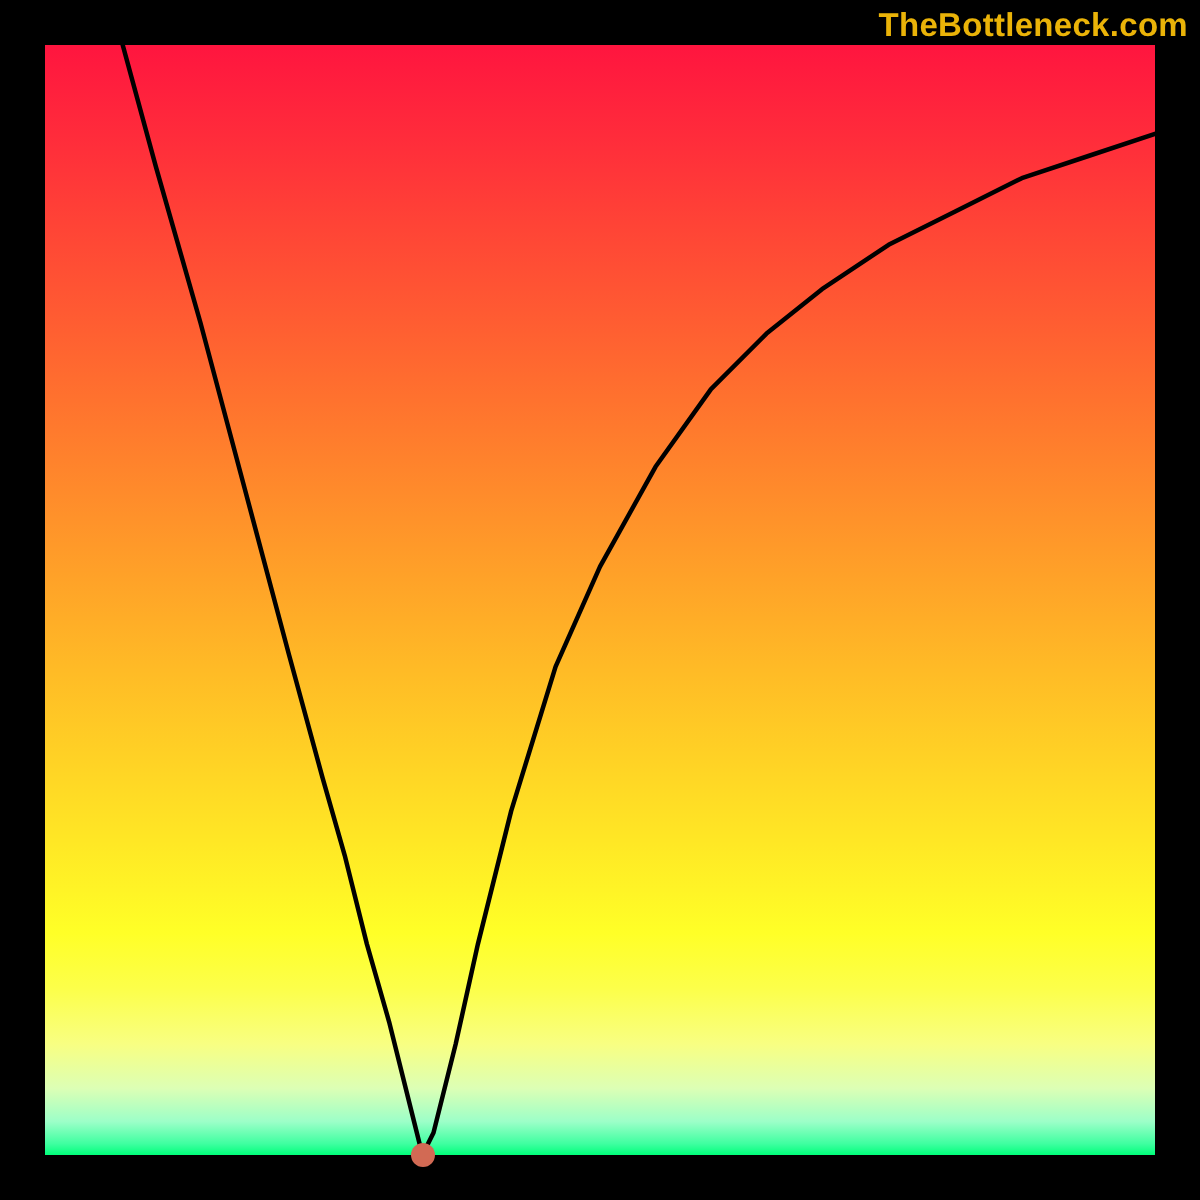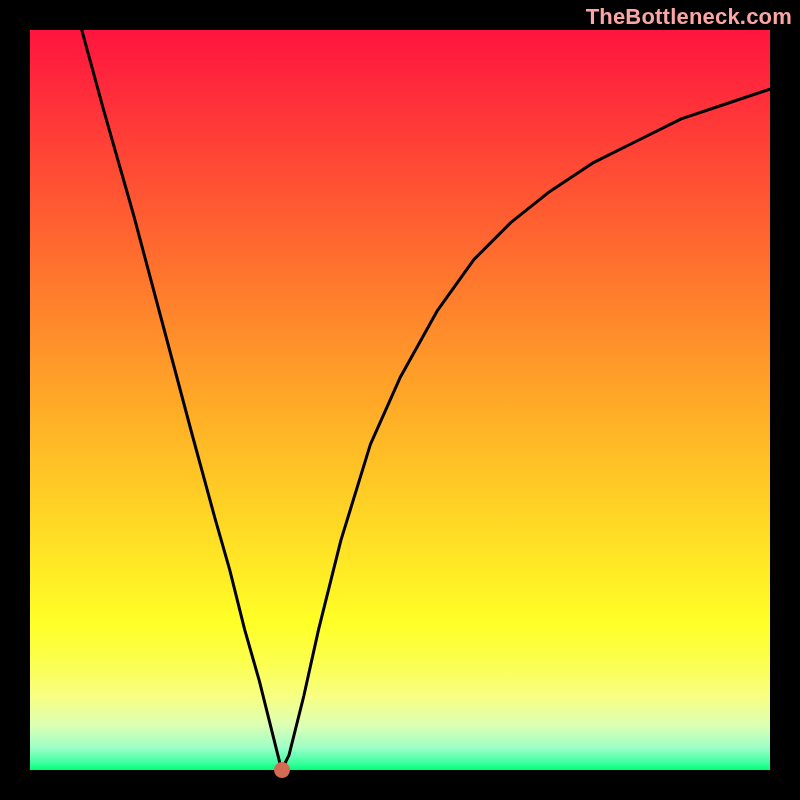--- a/index.html
+++ b/index.html
@@ -44,21 +44,21 @@
       #00ff7a 100%
     );
   }
   .watermark {
     position: absolute;
     top: 4px;
     right: 8px;
     font-family: Arial, Helvetica, sans-serif;
     font-size: 22px;
     font-weight: 600;
-    color: #fca5a5;
+    color: #eab308;
     letter-spacing: 0.2px;
   }
   svg.curve {
     position: absolute;
     left: 0;
     top: 0;
     width: 740px;
     height: 740px;
   }
   .dot {

